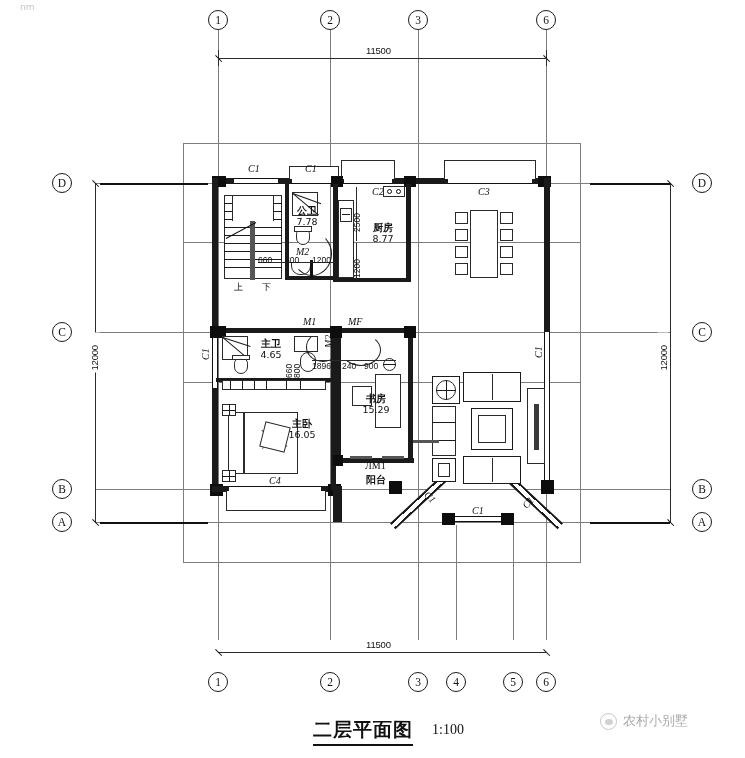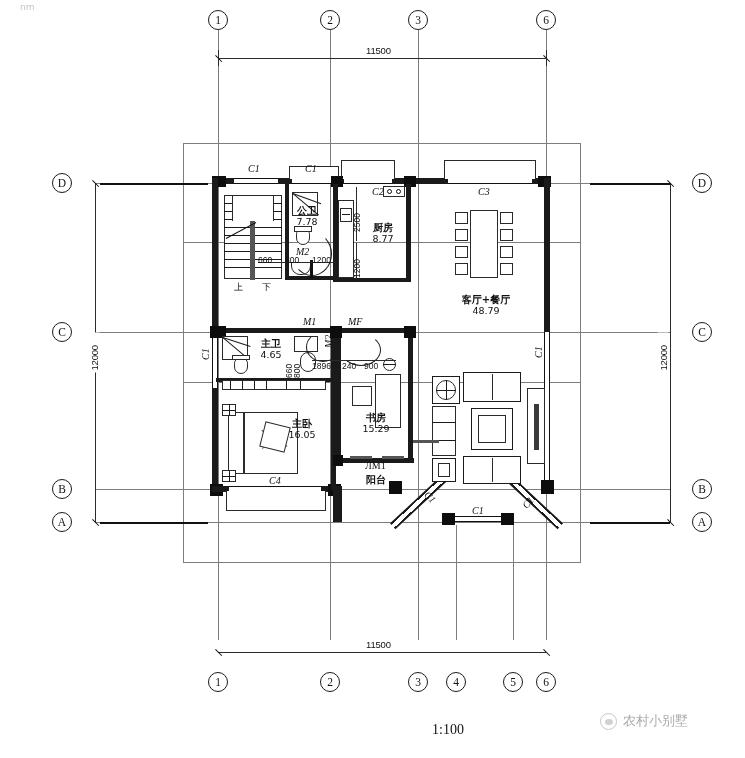--- a/index.html
+++ b/index.html
@@ -398,24 +398,20 @@
   <div class="fbox-thin" style="left:470px; top:210px; width:28px; height:68px;"></div>
   <div class="fbox-thin" style="left:455px; top:212px; width:13px; height:12px;"></div>
   <div class="fbox-thin" style="left:455px; top:229px; width:13px; height:12px;"></div>
   <div class="fbox-thin" style="left:455px; top:246px; width:13px; height:12px;"></div>
   <div class="fbox-thin" style="left:455px; top:263px; width:13px; height:12px;"></div>
   <div class="fbox-thin" style="left:500px; top:212px; width:13px; height:12px;"></div>
   <div class="fbox-thin" style="left:500px; top:229px; width:13px; height:12px;"></div>
   <div class="fbox-thin" style="left:500px; top:246px; width:13px; height:12px;"></div>
   <div class="fbox-thin" style="left:500px; top:263px; width:13px; height:12px;"></div>
 
-  <div class="room-label" style="left:432px; top:294px; width:108px;">
-    <div class="room-name">客厅+餐厅</div>
-    <div class="room-area">48.79</div>
-  </div>
 
   <div class="fbox" style="left:463px; top:372px; width:58px; height:30px;"></div>
   <div class="fline" style="left:492px; top:374px; width:1px; height:26px; background:#2a2a2a;"></div>
   <div class="fbox" style="left:471px; top:408px; width:42px; height:42px;"></div>
   <div class="fbox-thin" style="left:478px; top:415px; width:28px; height:28px;"></div>
   <div class="fbox" style="left:463px; top:456px; width:58px; height:28px;"></div>
   <div class="fline" style="left:492px; top:458px; width:1px; height:24px; background:#2a2a2a;"></div>
 
   <div class="fbox" style="left:432px; top:376px; width:28px; height:28px;"></div>
   <div class="fbox-thin" style="left:436px; top:380px; width:20px; height:20px; border-radius:50%;"></div>
@@ -469,21 +465,21 @@
   <div class="room-label" style="left:275px; top:418px; width:54px;">
     <div class="room-name">主卧</div>
     <div class="room-area">16.05</div>
   </div>
 
   <div class="fbox-thin" style="left:375px; top:374px; width:26px; height:54px;"></div>
   <div class="fbox-thin" style="left:352px; top:386px; width:20px; height:20px;"></div>
   <div class="fbox-thin" style="left:383px; top:358px; width:13px; height:13px; border-radius:50%;"></div>
   <div class="fline" style="left:383px; top:364px; width:13px; height:1px;"></div>
 
-  <div class="room-label" style="left:352px; top:412px; width:48px;">
+  <div class="room-label" style="left:352px; top:393px; width:48px;">
     <div class="room-name">书房</div>
     <div class="room-area">15.29</div>
   </div>
 
   <div class="room-label" style="left:355px; top:474px; width:42px;">
     <div class="room-name">阳台</div>
   </div>
 
   <div class="code" style="left:303px; top:316px;">M1</div>
   <div class="arc" style="left:306px; top:332px; width:34px; height:30px; border-color:transparent transparent #1b1b1b #1b1b1b;"></div>
@@ -507,20 +503,21 @@
   <div class="code" style="left:305px; top:163px;">C1</div>
   <div class="code" style="left:372px; top:186px;">C2</div>
   <div class="code" style="left:478px; top:186px;">C3</div>
   <div class="code vert" style="left:200px; top:360px;">C1</div>
   <div class="code vert" style="left:533px; top:358px;">C1</div>
   <div class="code" style="left:269px; top:475px;">C4</div>
   <div class="code tilt-r" style="left:430px; top:489px;">C1</div>
   <div class="code" style="left:472px; top:505px;">C1</div>
   <div class="code tilt-l" style="left:520px; top:503px;">C1</div>
 
+  <div class="plan-title" style="left:313px; top:717px;">二层平面图</div>
   <div class="plan-scale" style="left:432px; top:722px;">1:100</div>
 
   <div class="wm" style="left:600px; top:712px;">
     <div class="wm-logo"></div>
     <div>农村小别墅</div>
   </div>
 
 </div>
 
 </body></html>

